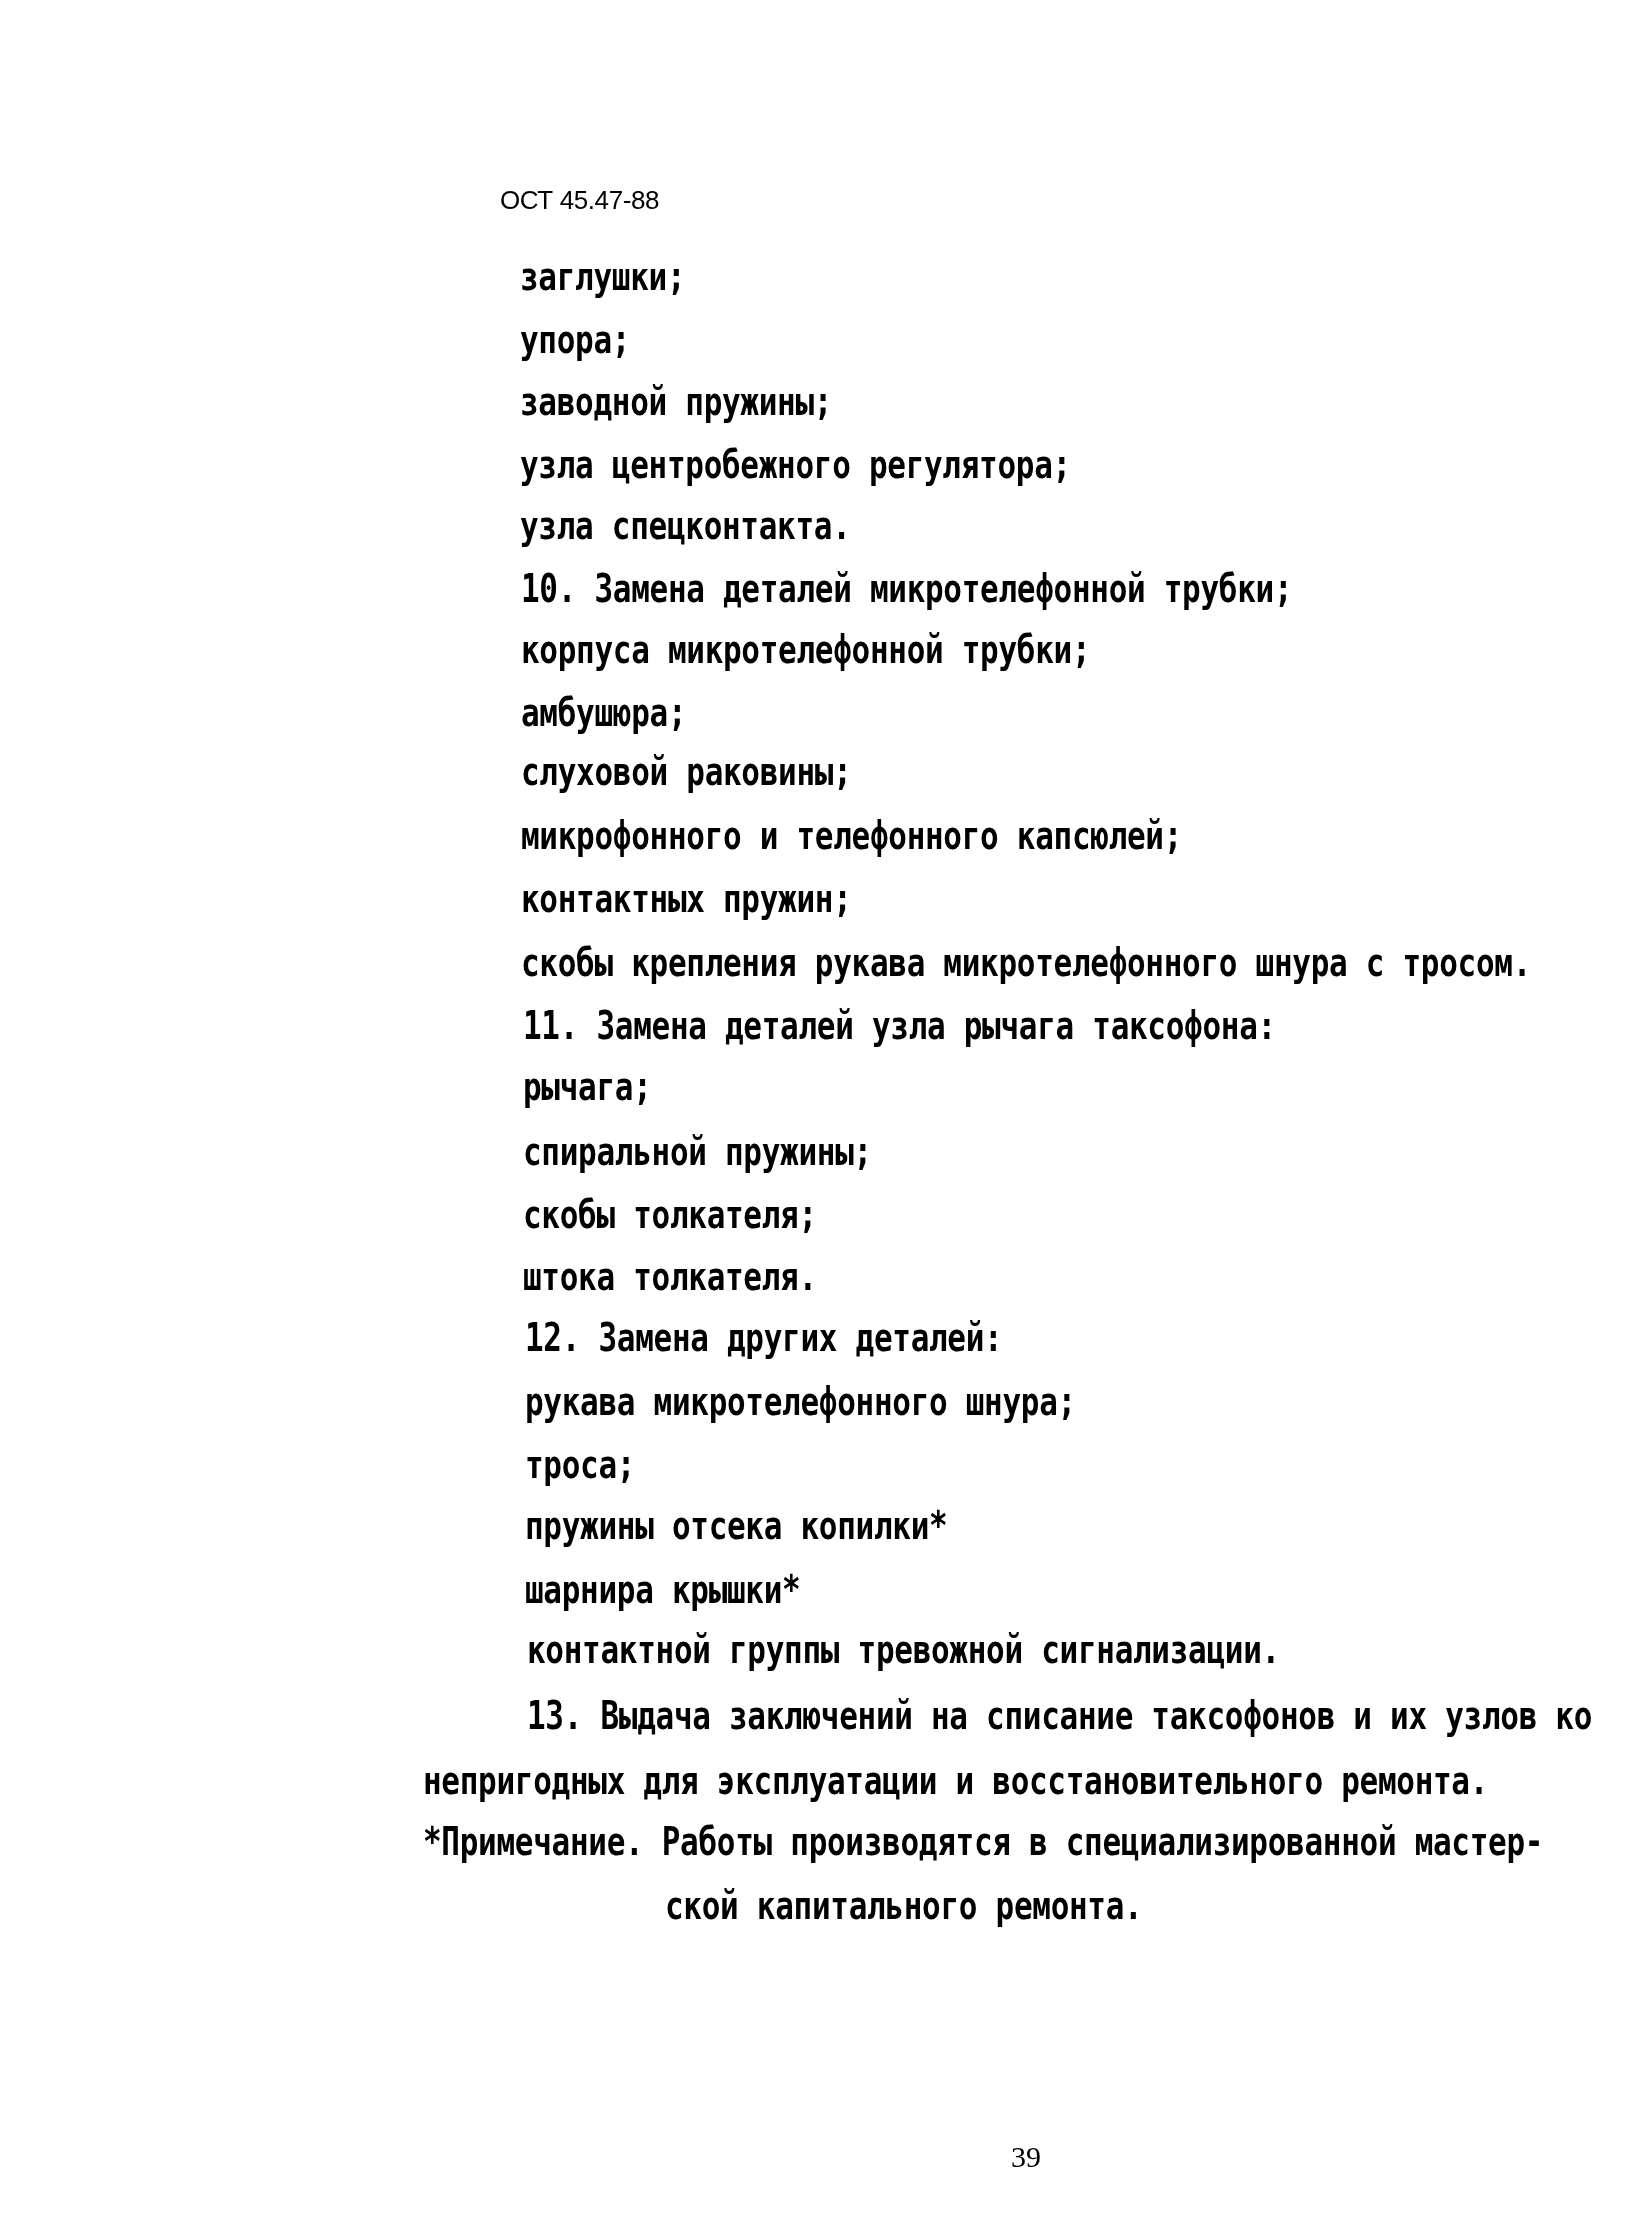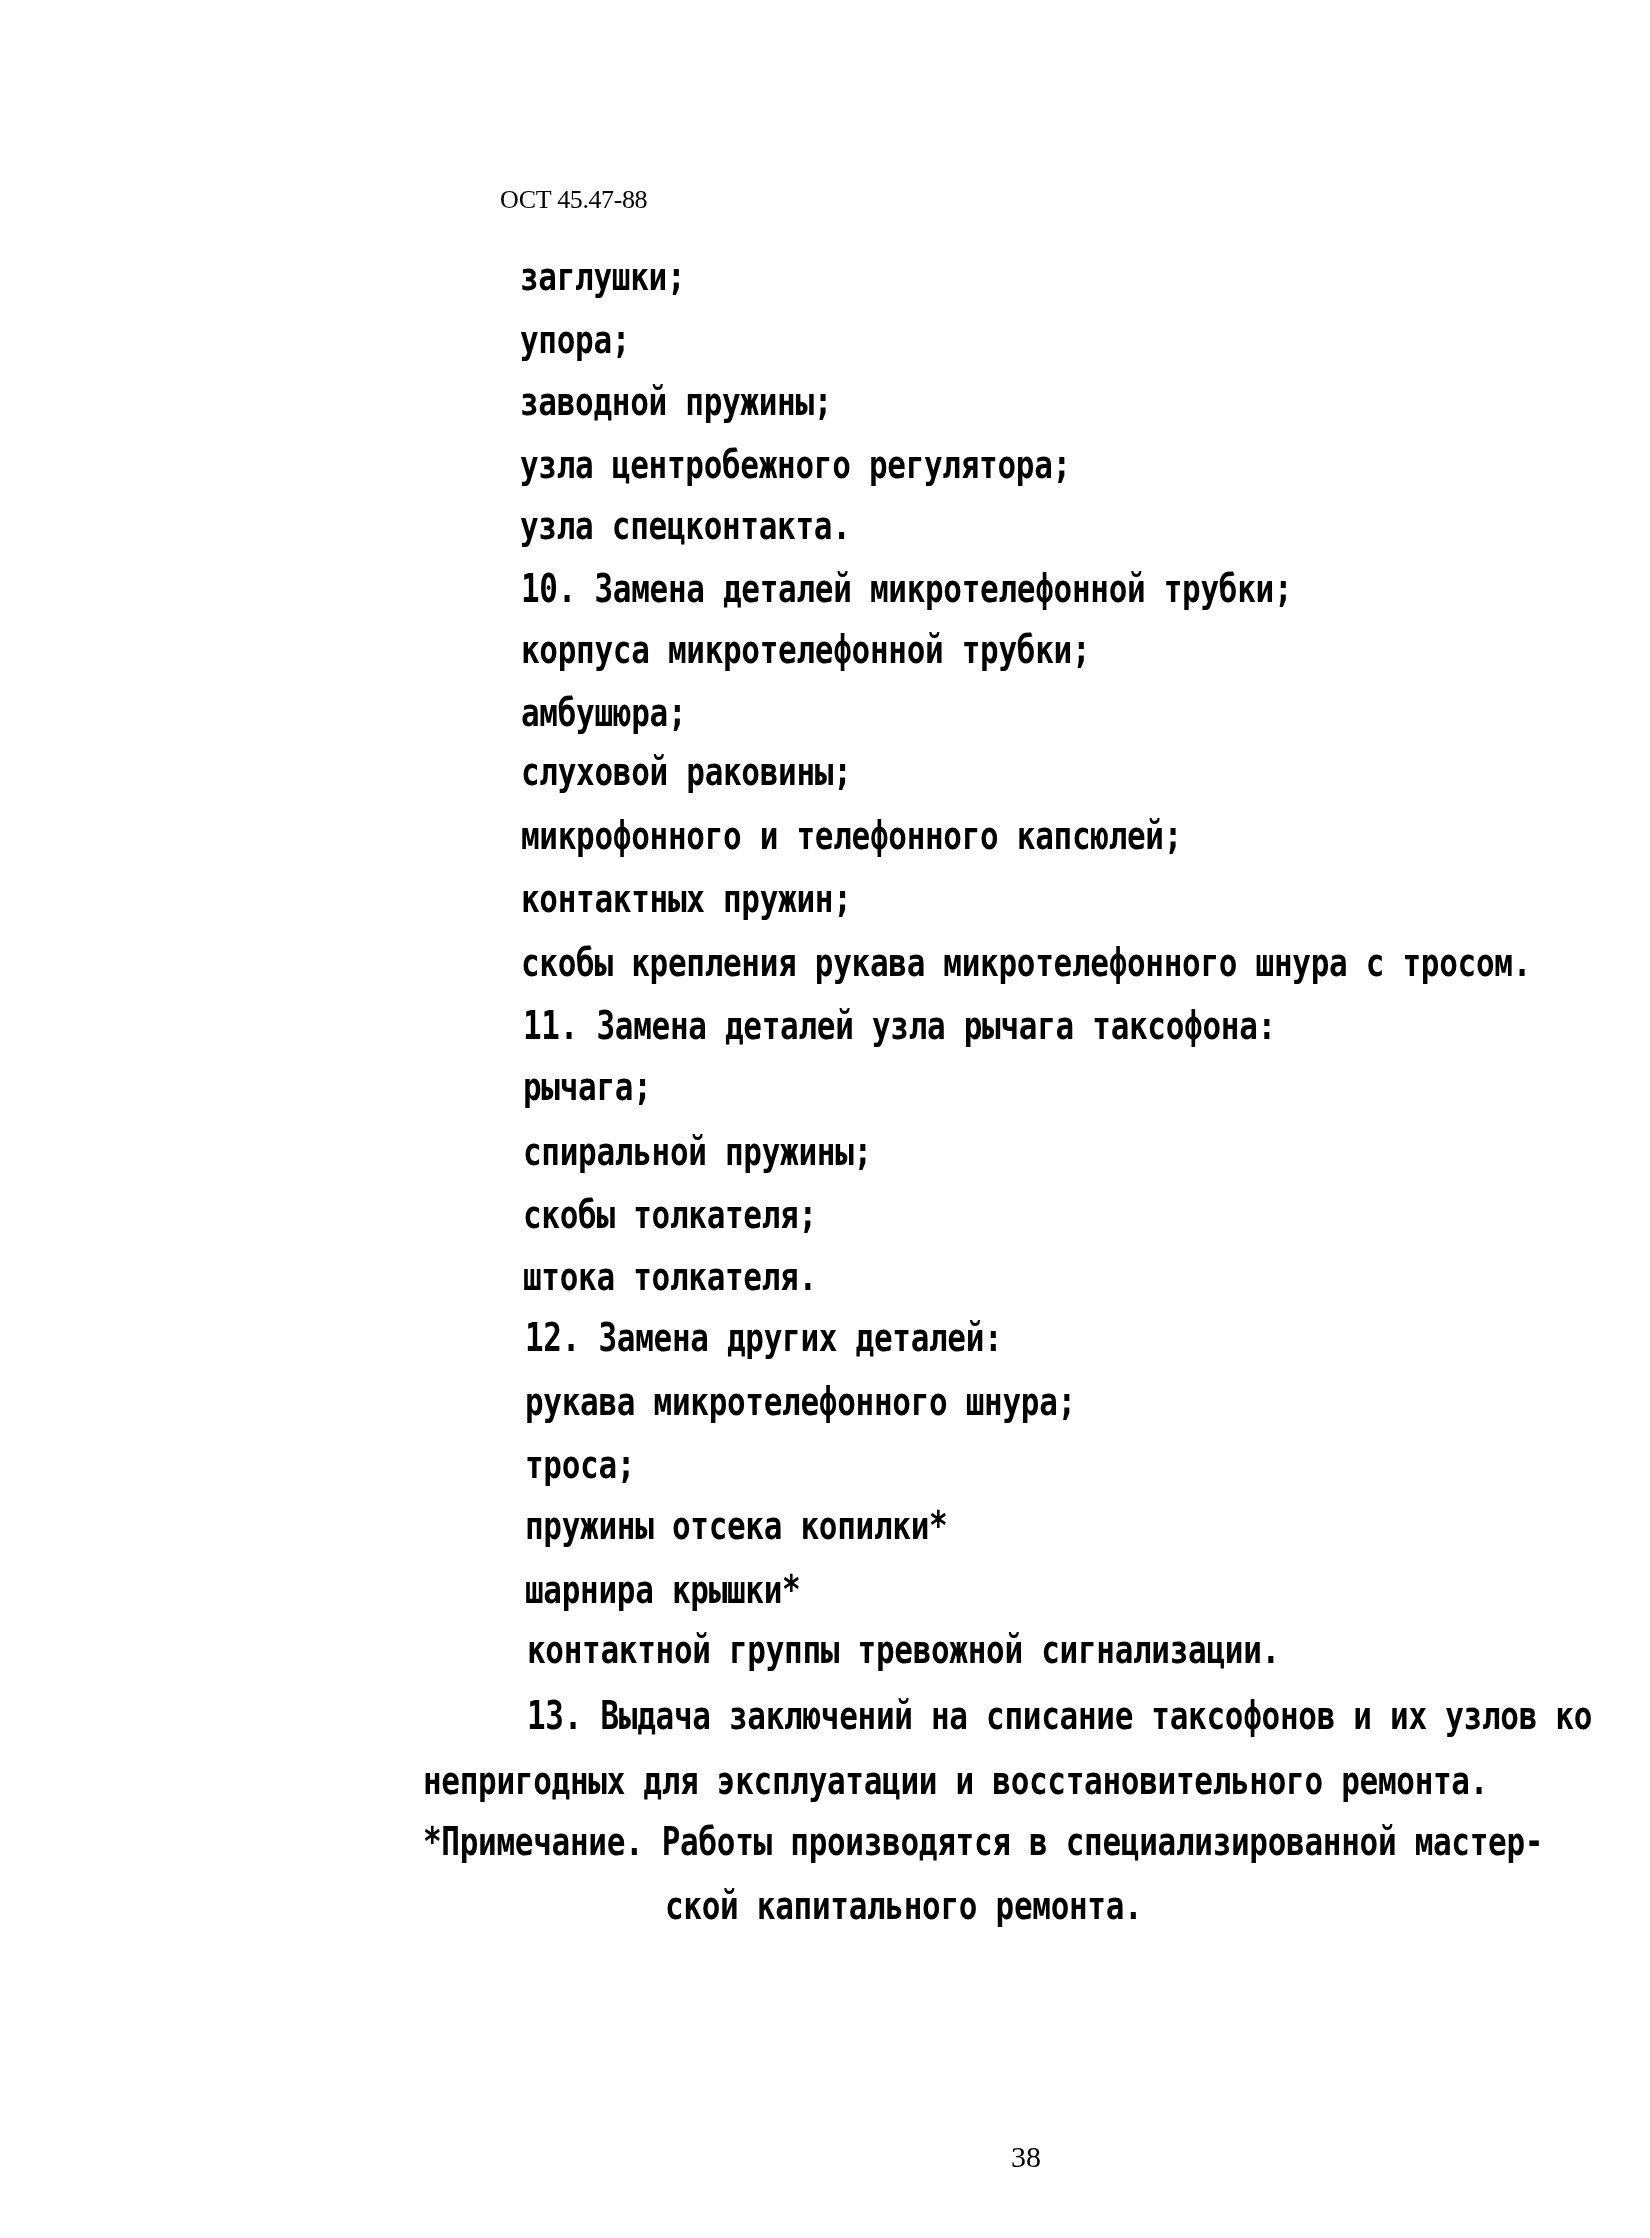--- a/index.html
+++ b/index.html
@@ -1,19 +1,19 @@
 <!DOCTYPE html>
 <html style="font-size:14px"><head>
 <meta charset="utf-8">
 <style>
   html, body { margin: 0; padding: 0; background: #ffffff; }
   body { width: 1651px; height: 2239px; position: relative; overflow: hidden; color: #000; }
   .header {
     position: absolute; left: 500px; top: 185px;
-    font-family: Liberation Serif, serif; font-size: 26px; letter-spacing: -0.4px;
+    font-family: Liberation Sans, sans-serif; font-size: 26px; letter-spacing: -0.4px;
   }
   .line {
     position: absolute; white-space: nowrap;
     font-family: "DejaVu Sans Mono", monospace; font-weight: bold;
     font-size: 31px; line-height: 35px;
     transform: scaleY(1.25); transform-origin: left top;
     letter-spacing: -0.3px;
   }
   .page-num {
     position: absolute; left: 1011px; top: 2140px;
@@ -48,14 +48,14 @@
   <div class="line" style="left: 525px; top: 1443px;">троса;</div>
   <div class="line" style="left: 525px; top: 1504px;">пружины отсека копилки*</div>
   <div class="line" style="left: 525px; top: 1568px;">шарнира крышки*</div>
   <div class="line" style="left: 527px; top: 1628px;">контактной группы тревожной сигнализации.</div>
   <div class="line" style="left: 527px; top: 1694px;">13. Выдача заключений на списание таксофонов и их узлов ко</div>
   <div class="line" style="left: 423px; top: 1759px;">непригодных для эксплуатации и восстановительного ремонта.</div>
   <div class="line" style="left: 423px; top: 1820px;">*Примечание. Работы производятся в специализированной мастер-</div>
   <div class="line" style="left: 665px; top: 1884px;">ской капитального ремонта.</div>
 </div>
 
-<div class="page-num">38</div>
+<div class="page-num">39</div>
 
 
 </body></html>

